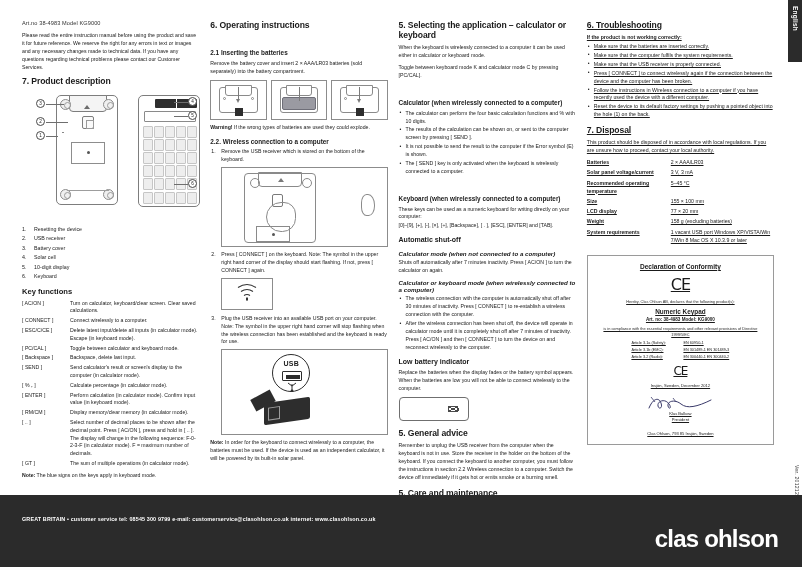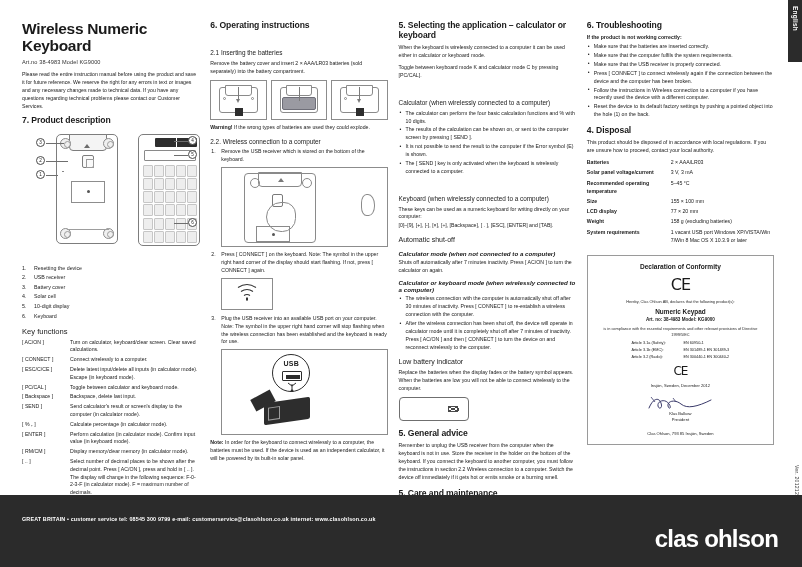--- a/index.html
+++ b/index.html
@@ -34,26 +34,26 @@
     letter-spacing:.3px;
   }
 
   
   .cols {
     position:absolute; left:22px; top:20px;
     width:752px; height:470px;
     display:flex; gap:11px;
   }
   .col { width:180px; }
-  .col.c4 { width:190px; }
+  .col.c4 { width:190px;text-decoration:underline; }
 
   h1 { font-size:15.5px; font-weight:bold; letter-spacing:-.3px; line-height:1.1; margin-bottom:5px; }
   .artno { font-size:5.6px; color:#333; margin-bottom:6px; letter-spacing:.1px; }
   h2 { font-size:8.6px; font-weight:bold; margin:0 0 4px; line-height:1.18; letter-spacing:-.1px; }
-  h3 { font-size:6.4px; font-weight:normal; margin:19px 0 3px; line-height:1.2; }
+  h3 { font-size:6.4px; font-weight:bold; margin:19px 0 3px; line-height:1.2; }
   h4 { font-size:6.2px; font-weight:bold; margin:5px 0 2px; }
   h4.ital { font-style:italic; }
   p, li { font-size:5.2px; line-height:1.52; color:#1a1a1a; }
   p { margin-bottom:4px; }
 
   ul.bul { list-style:none; margin:1px 0 4px; }
   ul.bul li { position:relative; padding-left:7px; margin-bottom:1px; }
   ul.bul li:before { content:"•"; position:absolute; left:1px; top:-.5px; }
 
   ol.num { list-style:none; margin:2px 0 3px; counter-reset:n; }
@@ -256,21 +256,20 @@
 <div class="page">
 
   <div class="lang-tab">
     <span>English</span>
   </div>
   <div class="ver">Ver. 20121203</div>
 
   <div class="cols">
 
     <div class="col c1">
-      <h1>Wireless Numeric Keyboard</h1>
       <div class="artno">Art.no  38-4983    Model  KG9000</div>
       <p>Please read the entire instruction manual before using the product and save it for future reference. We reserve the right for any errors in text or images and any necessary changes made to technical data. If you have any questions regarding technical problems please contact our Customer Services.</p>
 
       <h2>7. Product description</h2>
 
       <div class="prod-fig">
         <div class="kb-back">
           <div class="batt"></div>
           <div class="tri"></div>
           <div class="usbslot"></div>
@@ -521,21 +520,21 @@
       <p style="font-weight:bold; margin-bottom:1px;">If the product is not working correctly:</p>
       <ul class="bul">
         <li>Make sure that the batteries are inserted correctly.</li>
         <li>Make sure that the computer fulfils the system requirements.</li>
         <li>Make sure that the USB receiver is properly connected.</li>
         <li>Press [ CONNECT ] to connect wirelessly again if the connection between the device and the computer has been broken.</li>
         <li>Follow the instructions in Wireless connection to a computer if you have recently used the device with a different computer.</li>
         <li>Reset the device to its default factory settings by pushing a pointed object into the hole (1) on the back.</li>
       </ul>
 
-      <h2 style="margin-top:6px;">4. Disposal</h2>
+      <h2 style="margin-top:6px;">7. Disposal</h2>
       <p>This product should be disposed of in accordance with local regulations. If you are unsure how to proceed, contact your local authority.</p>
 
       <table class="spec">
         <tbody>
             <tr>
               <td class="sk">Batteries</td>
               <td>2 × AAA/LR03</td>
             </tr>
         <tr>
               <td class="sk">Solar panel voltage/current</td>

